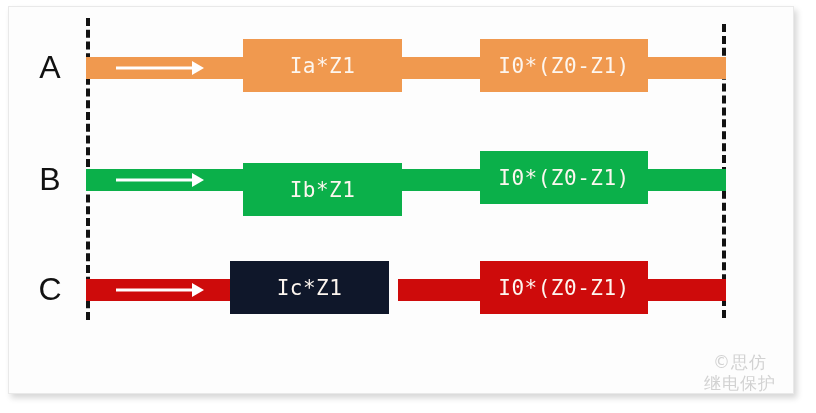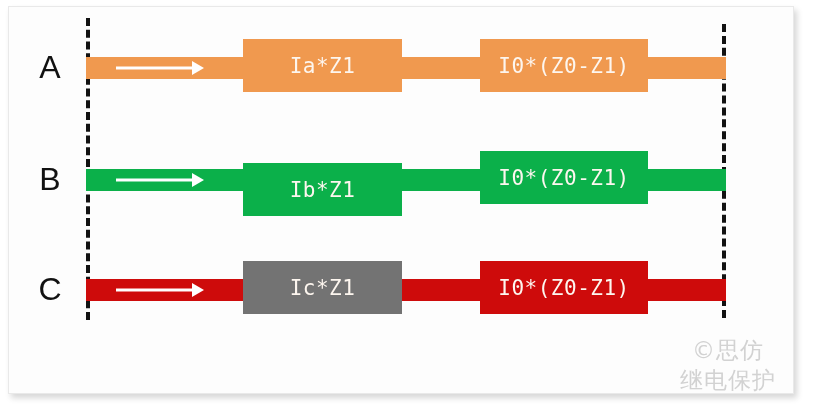--- a/index.html
+++ b/index.html
@@ -80,21 +80,21 @@
   .arrow-svg { position: absolute; }
 
   
   #watermark {
     position: absolute;
     right: 40px;
     bottom: 18px;
     text-align: center;
     color: #d2d2d2;
     font-family: "DejaVu Sans", sans-serif;
-    font-size: 23px;
+    font-size: 17px;
     line-height: 1.28;
     letter-spacing: 1px;
     user-select: none;
     margin-top: 16px;
   }
   #watermark div { white-space: nowrap; }
 </style>
 </head>
 <body>
 
@@ -145,21 +145,21 @@
     </svg>
   </div>
 
   <div class="row">
     <div class="phase-label" style="top:273px;">C</div>
 
     <div class="conductor" id="condC1" style="left: 86px; top: 279px; width: 160px; background: rgb(206, 11, 11);"></div>
     <div class="conductor" id="condC2" style="left: 398px; top: 279px; width: 86px; background: rgb(206, 11, 11);"></div>
     <div class="conductor" id="condC3" style="left: 644px; top: 279px; width: 82px; background: rgb(206, 11, 11);"></div>
 
-    <div class="block" id="blkC1" style="left: 243px; top: 261px; width: 159px; background: #737373;">
+    <div class="block" id="blkC1" style="left: 230px; top: 261px; width: 159px; background: #0f172a;">
       <span class="block-text">Ic*Z1</span>
     </div>
     <div class="block" id="blkC2" style="left: 480px; top: 261px; width: 168px; background: rgb(206, 11, 11);">
       <span class="block-text">I0*(Z0-Z1)</span>
     </div>
 
     <svg class="arrow-svg" style="left:114px; top:279px;" width="92" height="22" viewBox="0 0 92 22">
       <line x1="2" y1="11" x2="80" y2="11" stroke="#FFFFFF" stroke-width="3"></line>
       <polygon points="78,4 90,11 78,18" fill="#FFFFFF"></polygon>
     </svg>

